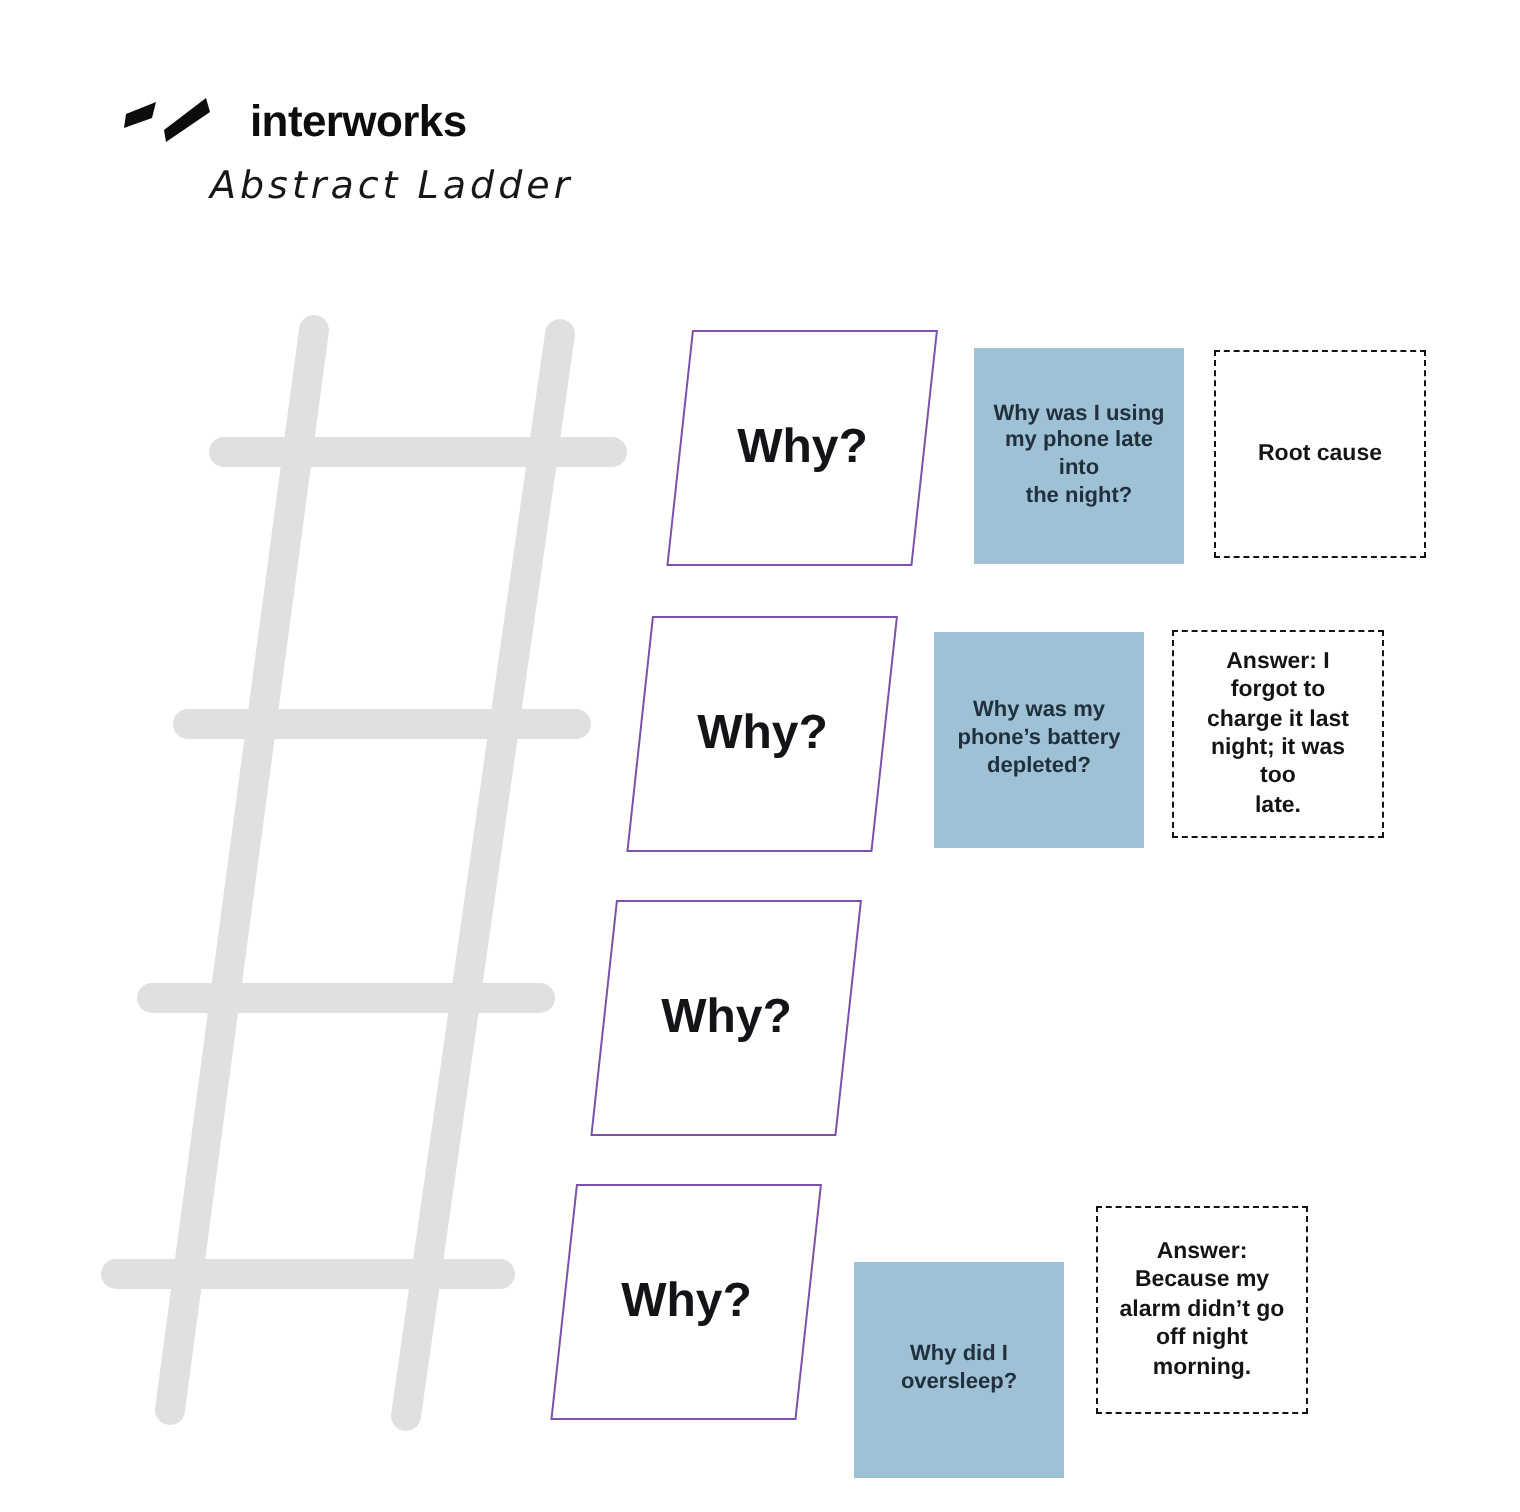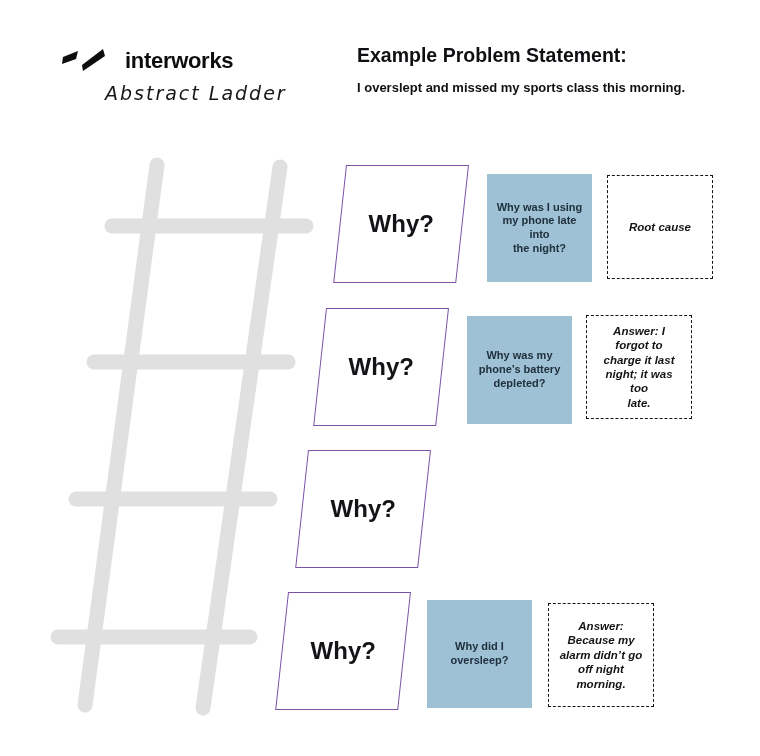--- a/index.html
+++ b/index.html
@@ -48,21 +48,20 @@
     white-space:pre-line;
   }
 
   
   .abox{
     position:absolute;width:106px;height:104px;background:#fff;
     border:1.5px dashed #141418;box-sizing:border-box;
     display:flex;align-items:center;justify-content:center;text-align:center;
     padding:4px 8px;font-size:11.5px;font-weight:700;line-height:1.25;color:#141418;
     white-space:pre-line;
-    font-style:italic;
   }
 </style>
 </head>
 <body>
 
 <div class="board">
 
   <svg class="ladder" width="760" height="756" viewBox="0 0 760 756">
     <line x1="157" y1="165" x2="85" y2="705"></line>
     <line x1="280" y1="167" x2="203" y2="708"></line>
@@ -74,24 +73,20 @@
 
   <div class="logo">
     <svg class="logo-mark" width="46" height="30" viewBox="0 0 46 30">
       <polygon points="3,13 18,7 16,15 2,20"></polygon>
       <polygon points="22,21 43,5 45,12 23,27"></polygon>
     </svg>
     <span class="logo-text">interworks</span>
   </div>
   <div class="board-title">Abstract Ladder</div>
 
-  <div class="header">
-    <h1>Example Problem Statement:</h1>
-    <p>I overslept and missed my sports class this morning.</p>
-  </div>
 
   <div class="para" style="left:346px;top:165px">
     <span class="why">Why?</span>
   </div>
   <div class="qbox" style="left:487px;top:174px">
     <span>Why was I using
 my phone late into
 the night?</span>
   </div>
   <div class="abox" style="left:607px;top:175px">
@@ -113,21 +108,21 @@
 late.</span>
   </div>
 
   <div class="para" style="left:308px;top:450px">
     <span class="why">Why?</span>
   </div>
 
   <div class="para" style="left:288px;top:592px">
     <span class="why">Why?</span>
   </div>
-  <div class="qbox" style="left:427px;top:600px">
+  <div class="qbox" style="left:427px;top:631px">
     <span>Why did I
 oversleep?</span>
   </div>
   <div class="abox" style="left:548px;top:603px">
     <span>Answer:
 Because my
 alarm didn’t go
 off night morning.</span>
   </div>
 

